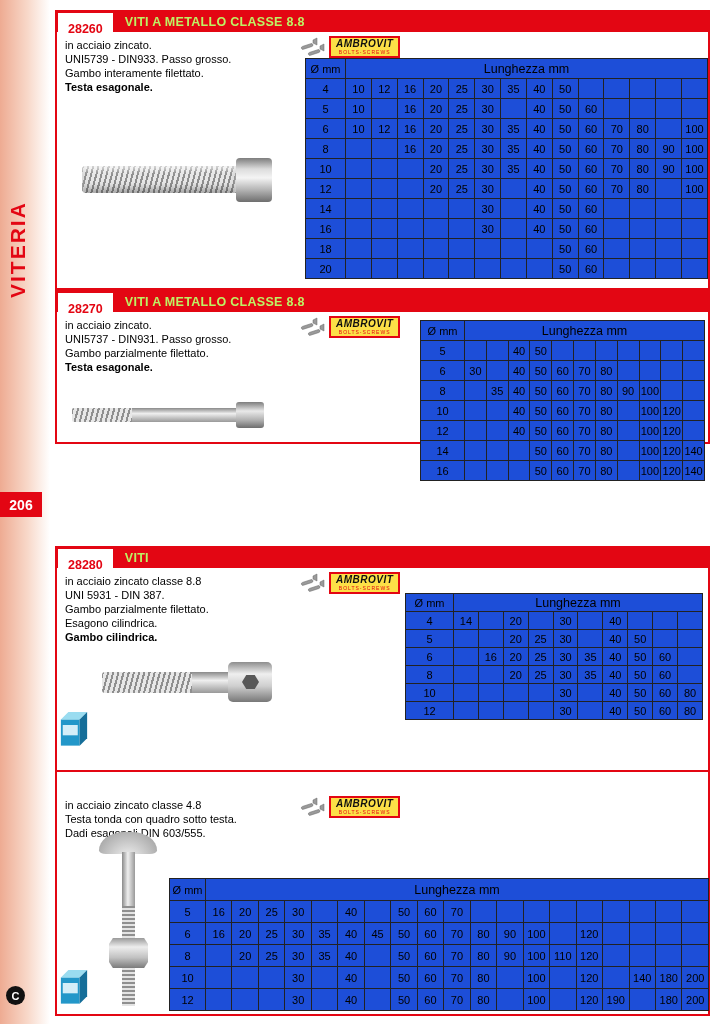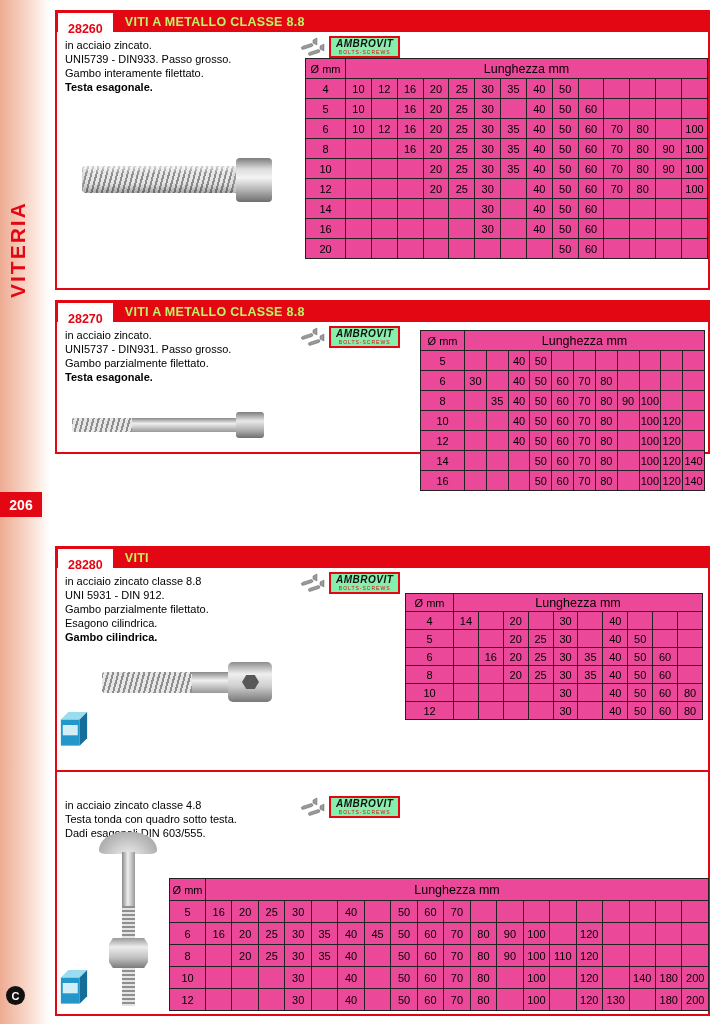--- a/index.html
+++ b/index.html
@@ -31,21 +31,21 @@
     border-radius: 50%; background: #111; color: #fff;
     font-size: 11px; font-weight: bold;
     display: flex; align-items: center; justify-content: center;
   }
   
   .section {
     position: absolute; left: 55px; width: 655px;
     border: 2px solid #e30613; background: #fff;
   }
   .s1 { top: 10px;  height: 280px; }
-  .s2 { top: 300px; height: 154px; }
+  .s2 { top: 290px; height: 154px; }
   .s3 { top: 533px; height: 228px; margin-top: 13px; }
   .s4 { top: 770px; height: 246px; }
 
   .section-header {
     height: 20px; background: #e30613;
     display: flex; align-items: stretch;
   }
   .code-box {
     background: #fff; color: #e30613; font-weight: bold; font-size: 12.5px;
     margin: 1px 0 1px 1px; padding: 16px 10px;
@@ -58,27 +58,27 @@
   .desc {
     position: absolute; left: 8px; top: 26px;
     font-size: 11px; line-height: 14px; color: #000;
   }
   .desc-line.bold { font-weight: bold; }
 
   
   .ambrovit { position: absolute; left: 243px; top: 24px; display: flex; align-items: center; gap: 3px; }
   .ambrovit-box {
     border: 2px solid #e30613; padding: 1px 5px; text-align: center;
-    display: inline-flex; flex-direction: column; line-height: 1; background:#86efac;
+    display: inline-flex; flex-direction: column; line-height: 1; background:#fde047;
   }
   .ambrovit-name { font-weight: bold; font-style: italic; font-size: 10px; color: #111; letter-spacing: .5px; }
   .ambrovit-sub { font-size: 5px; color: #e30613; letter-spacing: 1px; margin-top: 1px; }
 
   
-  .size-table { position: absolute; border-collapse: collapse; table-layout: fixed; background: #ec4899; }
+  .size-table { position: absolute; border-collapse: collapse; table-layout: fixed; background: #1d4ed8; }
   .size-table th, .size-table td {
     border: 1px solid #222; font-size: 11px; font-weight: normal;
     text-align: center; padding: 0; overflow: hidden; white-space: nowrap;
   }
   .size-table th.len-header { font-size: 12.5px; }
   .t1 { left: 248px; top: 46px; width: 403px; } .t1 th, .t1 td { height: 20px; } .t1 .col-diam { width: 40px; }
   .t2 { left: 363px; top: 28px; width: 285px; } .t2 th, .t2 td { height: 20px; } .t2 .col-diam { width: 44px; }
   .t3 { left: 348px; top: 45px; width: 298px; } .t3 th, .t3 td { height: 18px; } .t3 .col-diam { width: 48px; }
   .t4 { left: 112px; top: 106px; width: 540px; } .t4 th, .t4 td { height: 22px; } .t4 .col-diam { width: 36px; }
 
@@ -315,20 +315,37 @@
           <td></td>
           <td>40</td>
           <td>50</td>
           <td>60</td>
           <td></td>
           <td></td>
           <td></td>
           <td></td>
         </tr>
         <tr>
+          <td>18</td>
+          <td></td>
+          <td></td>
+          <td></td>
+          <td></td>
+          <td></td>
+          <td></td>
+          <td></td>
+          <td></td>
+          <td>50</td>
+          <td>60</td>
+          <td></td>
+          <td></td>
+          <td></td>
+          <td></td>
+        </tr>
+        <tr>
           <td>20</td>
           <td></td>
           <td></td>
           <td></td>
           <td></td>
           <td></td>
           <td></td>
           <td></td>
           <td></td>
           <td>50</td>
@@ -496,21 +513,21 @@
     </table>
 </div>
 
 <div class="section s3">
   <div class="section-header">
     <span class="code-box">28280</span>
     <span class="section-title">VITI</span>
   </div>
   <div class="desc">
       <div class="desc-line">in acciaio zincato classe 8.8</div>
-      <div class="desc-line">UNI 5931 - DIN 912.</div>
+      <div class="desc-line">UNI 5931 - DIN 387.</div>
       <div class="desc-line">Gambo parzialmente filettato.</div>
       <div class="desc-line">Esagono cilindrica.</div>
       <div class="desc-line bold">Gambo cilindrica.</div>
     </div>
   <div class="ambrovit">
     <svg width="26" height="20" viewBox="0 0 26 20">
       <g fill="#9a9a9a" stroke="#666" stroke-width="0.5">
         <rect x="1" y="8" width="12" height="3" rx="1.5" transform="rotate(-18 7 9)"></rect>
         <polygon points="13,3 17,1 17,8 13,6"></polygon>
         <rect x="8" y="14" width="12" height="3" rx="1.5" transform="rotate(-18 14 15)"></rect>
@@ -797,20 +814,20 @@
           <td>40</td>
           <td></td>
           <td>50</td>
           <td>60</td>
           <td>70</td>
           <td>80</td>
           <td></td>
           <td>100</td>
           <td></td>
           <td>120</td>
-          <td>130</td>
+          <td>190</td>
           <td></td>
           <td>180</td>
           <td>200</td>
         </tr>
       </tbody>
     </table>
 </div>
 
 </body></html>

